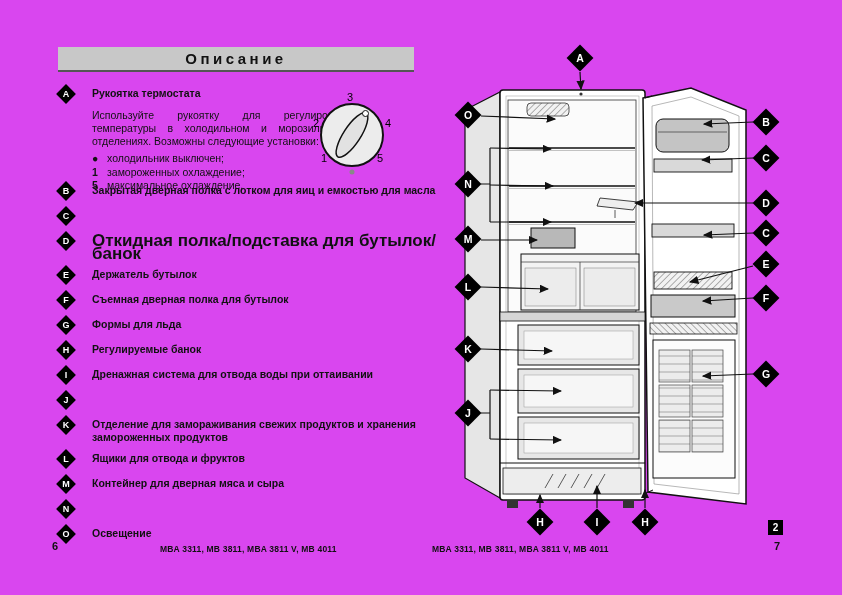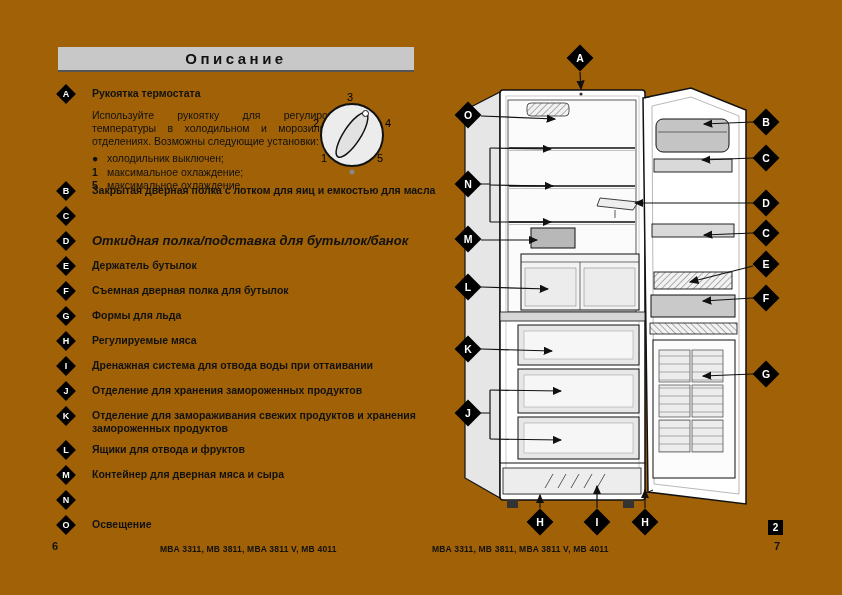--- a/index.html
+++ b/index.html
@@ -1,16 +1,16 @@
 <!DOCTYPE html>
 <html><head>
 <meta charset="utf-8">
 <style>
   html,body{margin:0;padding:0;background:#fff;}
-  .page{position:relative;width:842px;height:595px;background:#a16207;overflow:hidden;
+  .page{position:relative;width:842px;height:595px;background:#d946ef;overflow:hidden;
         font-family:"Liberation Sans", sans-serif;color:#111;}
 
   
   .header-bar{position:absolute;left:58px;top:47px;width:356px;height:23px;
               background:#c8c8c8;border-bottom:2.5px solid #555;
               display:flex;align-items:center;justify-content:center;}
   .header-bar span{font-size:15px;font-weight:bold;letter-spacing:3.5px;}
 
   .a-block{position:absolute;left:55px;top:84px;width:300px;}
   .a-body{margin:3px 0 0 37px;width:252px;text-align:justify;
@@ -21,21 +21,21 @@
 
   .items-list{position:absolute;left:55px;top:181px;width:402px;}
   .item-row{display:flex;align-items:flex-start;margin-bottom:5px;min-height:20px;}
   .diamond{position:relative;width:22px;height:20px;flex:0 0 22px;
            display:flex;align-items:center;justify-content:center;}
   .d-sq{position:absolute;left:4px;top:3px;width:14px;height:14px;background:#000;
         transform:rotate(45deg);}
   .d-letter{position:relative;color:#fff;font-weight:bold;font-size:9px;line-height:20px;}
   .item-label{margin-left:15px;font-weight:bold;font-size:10.5px;line-height:13px;
               padding-top:3px;}
-  .item-row.emph .item-label{font-size:13px;font-style:italic;}
+  .item-row.emph .item-label{font-size:17px;}
 
   .dial-wrap{position:absolute;left:303px;top:87px;}
 
   
   .diagram-wrap{position:absolute;left:445px;top:40px;}
 
   
   .pagenum{position:absolute;top:540px;font-size:11px;font-weight:bold;}
   .pagenum.left{left:52px;}
   .pagenum.right{left:774px;}
@@ -65,21 +65,21 @@
       <span class="item-label">Рукоятка термостата</span>
     </div>
     <div class="a-body">Используйте рукоятку для регулировки температуры в холодильном и морозильном отделениях. Возможны следующие установки:</div>
     <div class="a-settings">
       <div class="a-set-row">
         <span class="a-set-mark">●</span>
         <span>холодильник выключен;</span>
       </div>
       <div class="a-set-row">
         <span class="a-set-mark">1</span>
-        <span>максимальное охлаждение;</span>
+        <span>замороженных охлаждение;</span>
       </div>
       <div class="a-set-row">
         <span class="a-set-mark">5</span>
         <span>максимальное охлаждение.</span>
       </div>
     </div>
   </div>
 
   <div class="dial-wrap">
     <svg width="98" height="92" viewBox="0 0 98 92">
@@ -135,35 +135,34 @@
           <span class="d-sq"></span>
           <span class="d-letter">G</span>
         </span>
       <span class="item-label">Формы для льда</span>
     </div>
     <div class="item-row">
       <span class="diamond">
           <span class="d-sq"></span>
           <span class="d-letter">H</span>
         </span>
-      <span class="item-label">Регулируемые мяса</span>
+      <span class="item-label">Регулируемые банок</span>
     </div>
     <div class="item-row">
       <span class="diamond">
           <span class="d-sq"></span>
           <span class="d-letter">I</span>
         </span>
       <span class="item-label">Дренажная система для отвода воды при оттаивании</span>
     </div>
     <div class="item-row">
       <span class="diamond">
           <span class="d-sq"></span>
           <span class="d-letter">J</span>
         </span>
-      <span class="item-label">Отделение для хранения замороженных продуктов</span>
     </div>
     <div class="item-row">
       <span class="diamond">
           <span class="d-sq"></span>
           <span class="d-letter">K</span>
         </span>
       <span class="item-label" style="max-width:360px">Отделение для замораживания свежих продуктов и хранения замороженных продуктов</span>
     </div>
     <div class="item-row">
       <span class="diamond">

